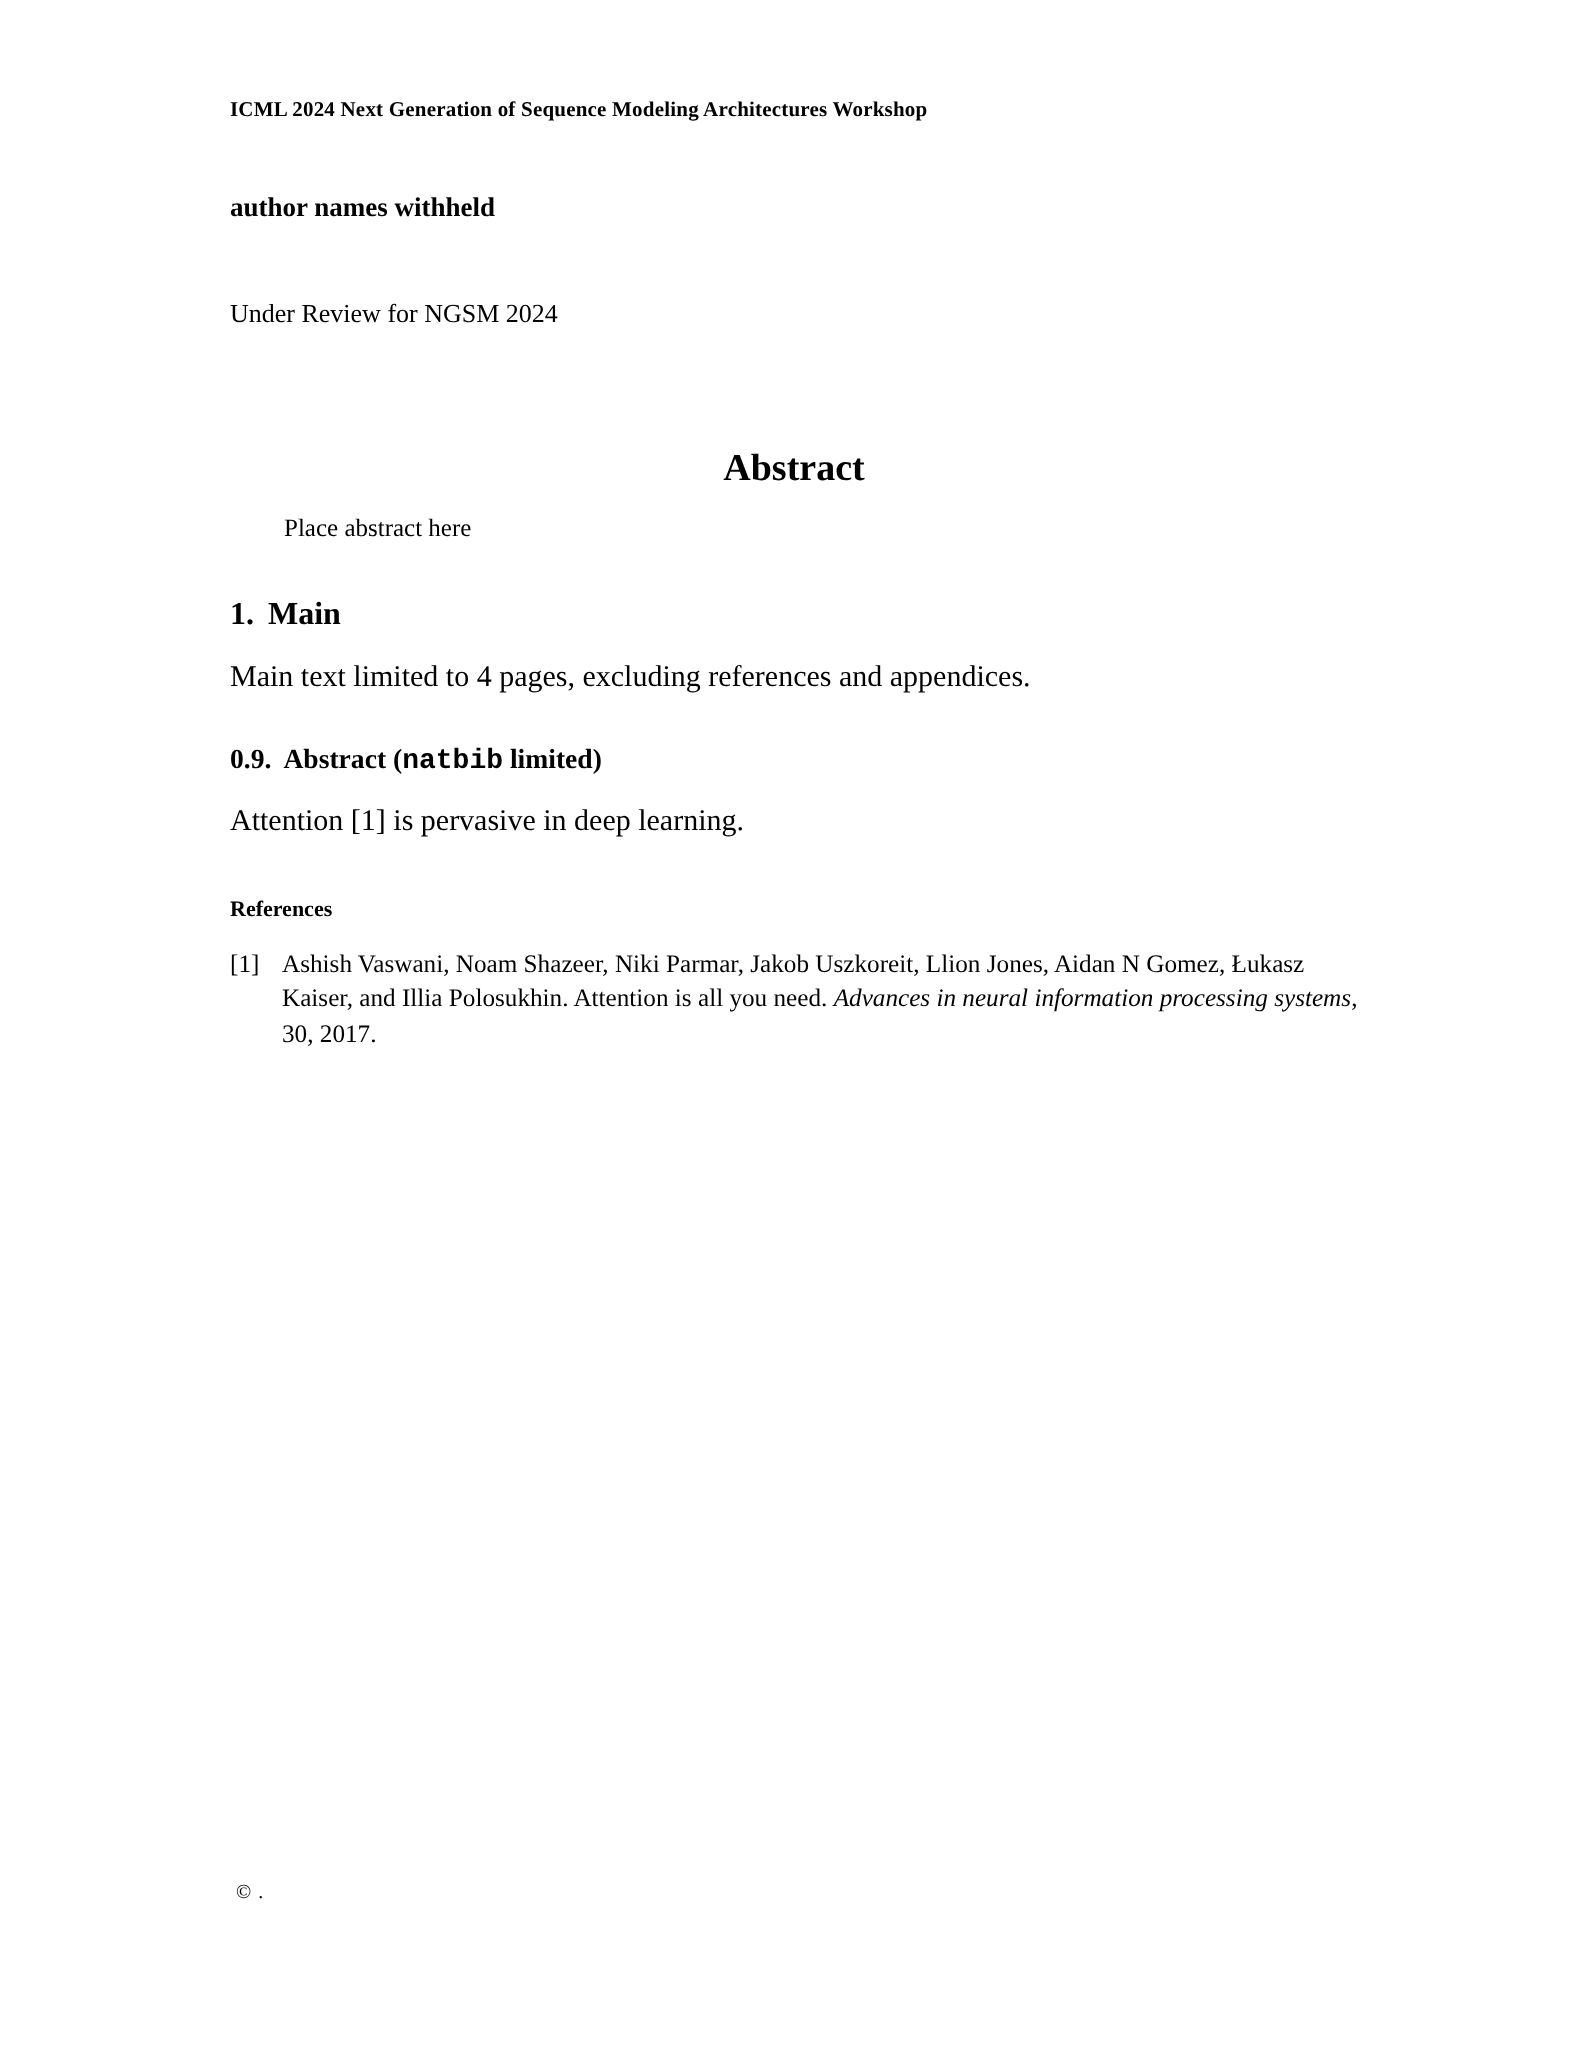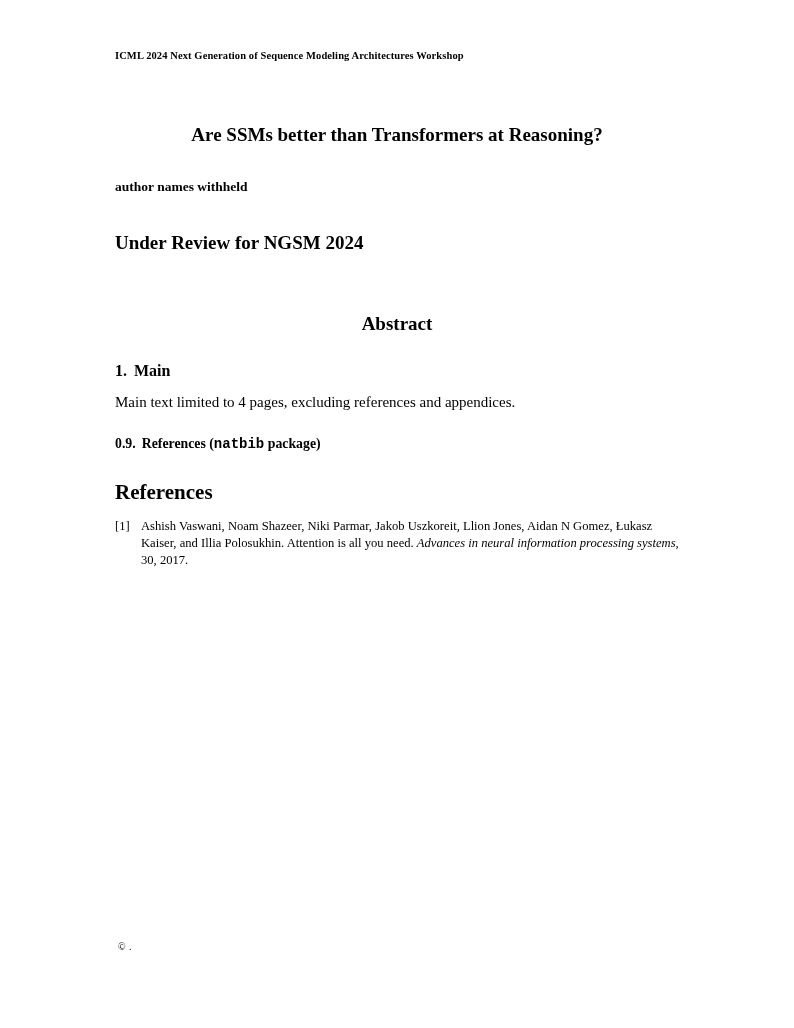--- a/index.html
+++ b/index.html
@@ -41,22 +41,22 @@
     font-weight: bold;
     margin: 60px 0 0 0;
     line-height: 1.25;
   }
   .authors {
     font-size: 13.5px;
     font-weight: bold;
     margin: 33px 0 0 0;
   }
   .review-note {
-    font-size: 19px;
-    font-weight: bold;
+    font-size: 13px;
+    font-weight: normal;
     margin: 37px 0 0 0;
   }
   .abstract-heading {
     text-align: center;
     font-size: 19px;
     font-weight: bold;
     margin: 59px 0 0 0;
   }
   .abstract-body {
     font-size: 12.5px;
@@ -83,21 +83,21 @@
   }
   .subsection-heading .num {
     margin-right: 6px;
   }
   .mono {
     font-family: "Liberation Mono", monospace;
     font-size: 14px;
     font-weight: bold;
   }
   .references-heading {
-    font-size: 21px;
+    font-size: 11px;
     font-weight: bold;
     margin: 28px 0 0 0;
   }
   .ref-item {
     display: flex;
     font-size: 12.6px;
     line-height: 1.36;
     margin: 13px 0 0 0;
   }
   .ref-label {
@@ -120,36 +120,37 @@
   }
 </style>
 </head>
 <body>
 
 <div class="page">
   <div class="content">
 
     <div class="venue-line">ICML 2024 Next Generation of Sequence Modeling Architectures Workshop</div>
 
-    <h1 class="title">Are SSMs better than Transformers at Reasoning?</h1>
 
     <div class="authors">author names withheld</div>
 
     <div class="review-note">Under Review for NGSM 2024</div>
 
     <div class="abstract-heading">Abstract</div>
+    <div class="abstract-body">Place abstract here</div>
 
     <div class="section-heading">
       <span class="num">1.</span><span>Main</span>
     </div>
     <p class="body-text">Main text limited to 4 pages, excluding references and appendices.</p>
 
     <div class="subsection-heading">
-      <span class="num">0.9.</span><span>References (</span><span class="mono">natbib</span><span> package)</span>
+      <span class="num">0.9.</span><span>Abstract (</span><span class="mono">natbib</span><span> limited)</span>
     </div>
+    <p class="body-text">Attention [1] is pervasive in deep learning.</p>
 
     <div class="references-heading">References</div>
 
     <div class="ref-item">
       <span class="ref-label">[1]</span>
       <span class="ref-text"><span>Ashish Vaswani, Noam Shazeer, Niki Parmar, Jakob Uszkoreit, Llion Jones, Aidan N Gomez, Łukasz Kaiser, and Illia Polosukhin. Attention is all you need. </span><i>Advances in neural information processing systems</i><span>, 30, 2017.</span></span>
     </div>
 
   </div>
 

